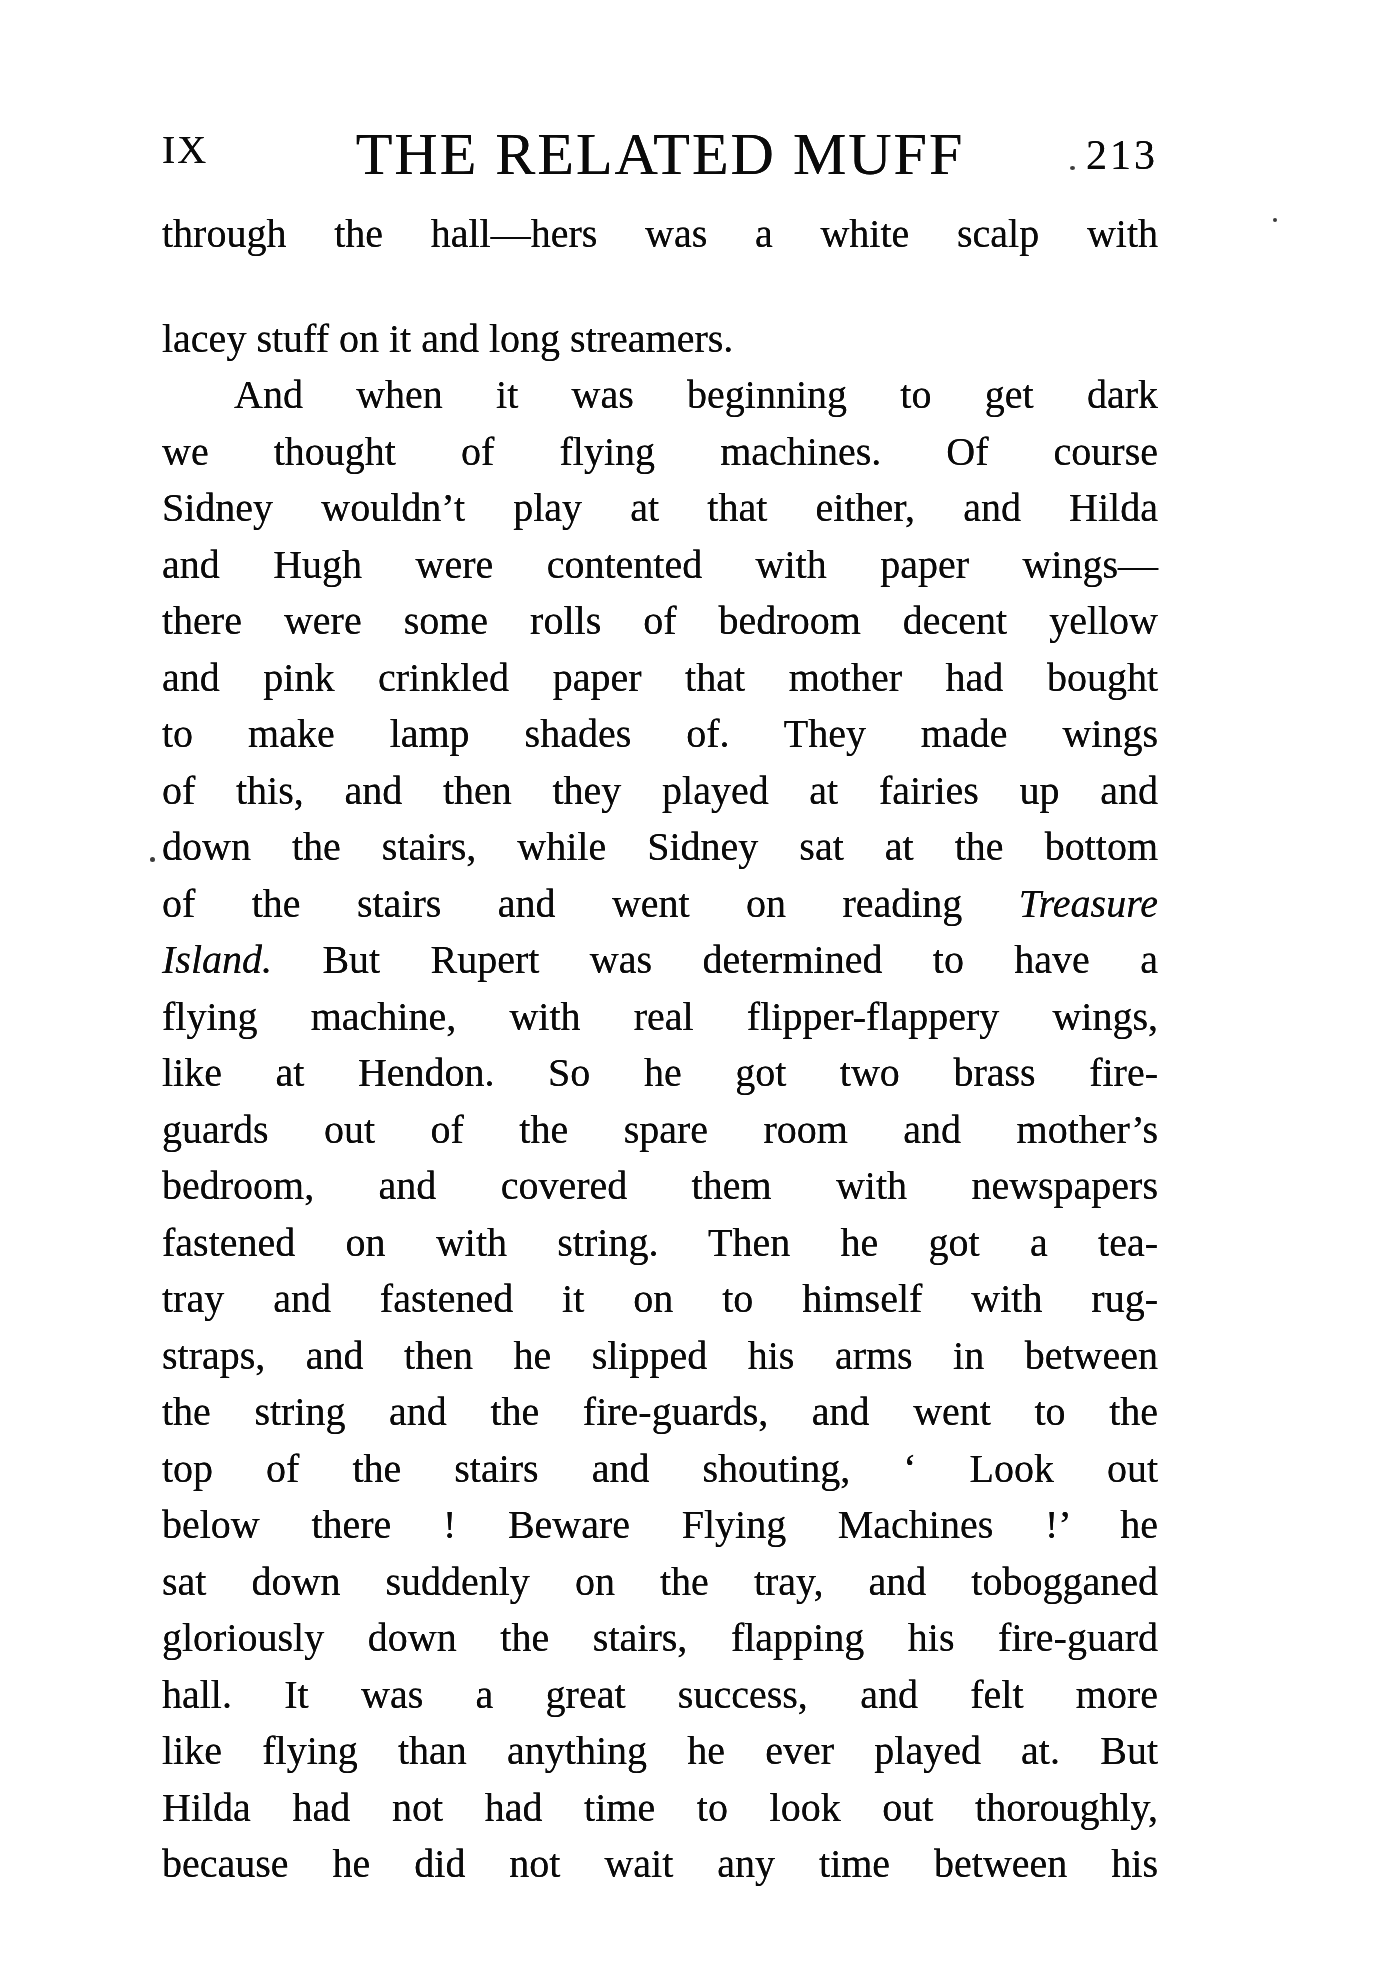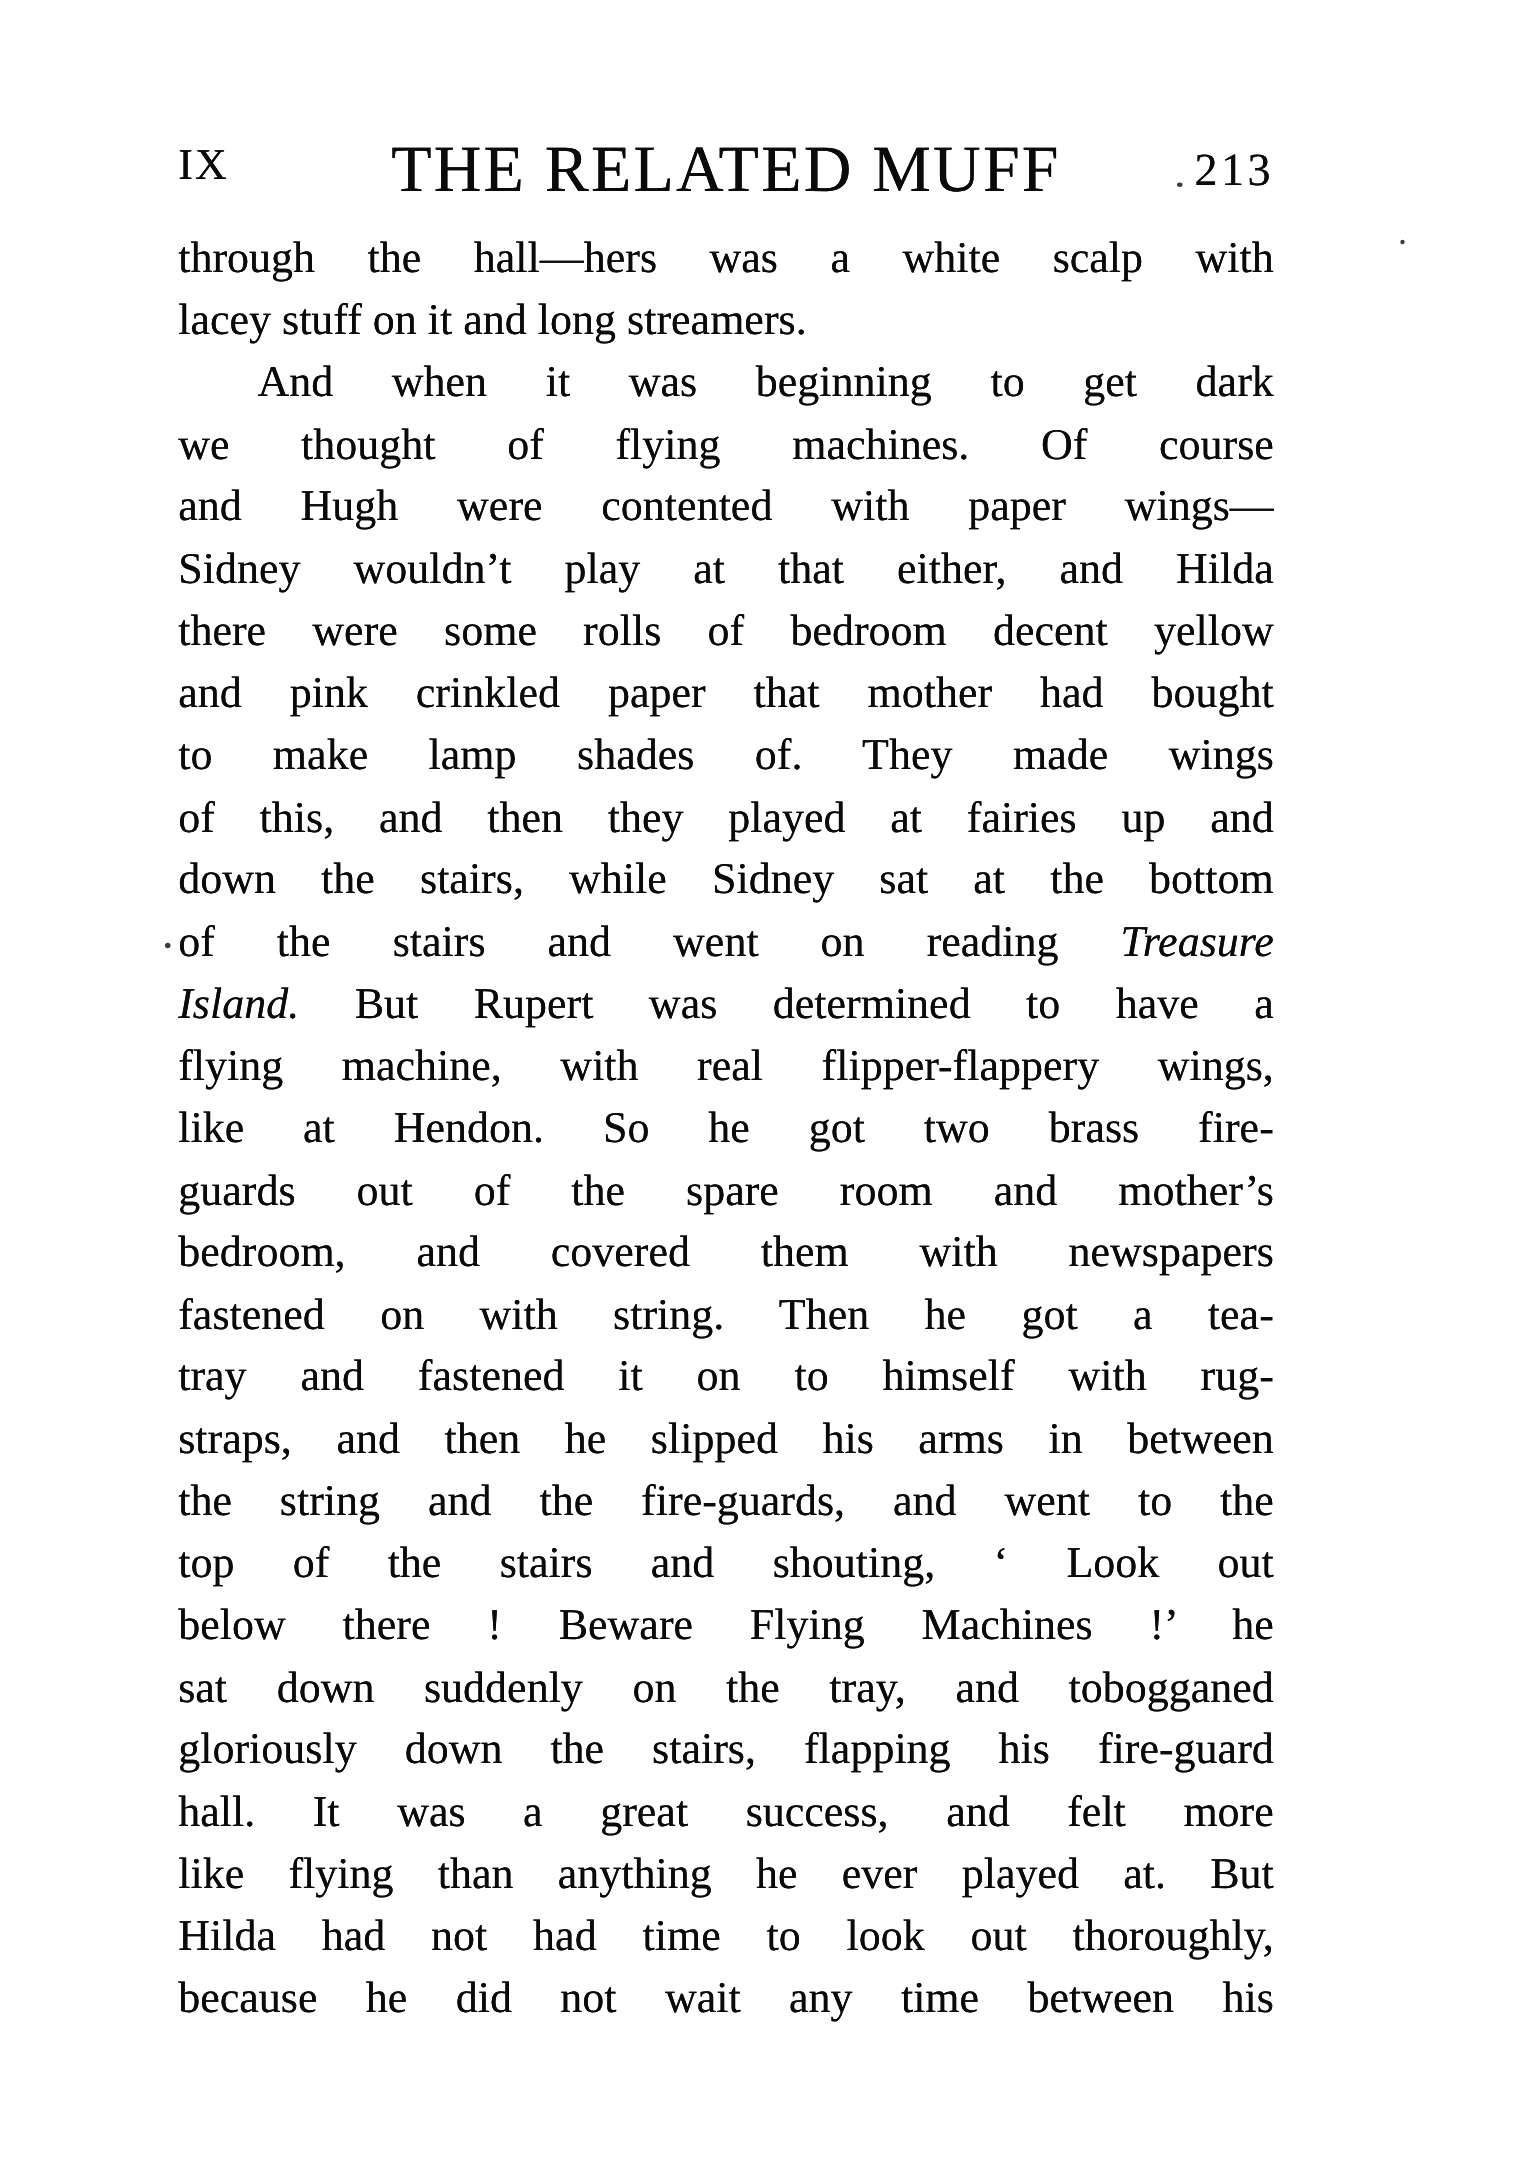--- a/index.html
+++ b/index.html
@@ -62,20 +62,21 @@
   .line {
     font-size: 40px;
     line-height: 56.5px;
     text-align: justify;
     text-align-last: justify;
     text-justify: inter-word;
     white-space: normal;
   }
   .line.noju {
     text-align-last: left;
+    margin-top: 48px;
   }
   .line.indent {
     text-indent: 72px;
   }
   .it {
     font-style: italic;
   }
   .speck {
     position: absolute;
     background: #1a1a1a;
@@ -92,22 +93,22 @@
     <span class="chapter-num">IX</span>
     <span class="running-title">THE RELATED MUFF</span>
     <span class="page-num">213</span>
   </div>
 
   <div class="body-text" id="body-text">
       <div class="line"><span>through the hall—hers was a white scalp with</span></div>
       <div class="line noju"><span>lacey stuff on it and long streamers.</span></div>
       <div class="line indent"><span>And when it was beginning to get dark</span></div>
       <div class="line"><span>we thought of flying machines.  Of course</span></div>
+      <div class="line"><span>Sidney wouldn’t play at that either, and Hilda</span></div>
       <div class="line"><span>and Hugh were contented with paper wings—</span></div>
-      <div class="line"><span>Sidney wouldn’t play at that either, and Hilda</span></div>
       <div class="line"><span>there were some rolls of bedroom decent yellow</span></div>
       <div class="line"><span>and pink crinkled paper that mother had bought</span></div>
       <div class="line"><span>to make lamp shades of.  They made wings</span></div>
       <div class="line"><span>of this, and then they played at fairies up and</span></div>
       <div class="line"><span>down the stairs, while Sidney sat at the bottom</span></div>
       <div class="line"><span>of the stairs and went on reading </span><span class="it">Treasure</span></div>
       <div class="line"><span class="it">Island.</span><span>  But Rupert was determined to have a</span></div>
       <div class="line"><span>flying machine, with real flipper-flappery wings,</span></div>
       <div class="line"><span>like at Hendon.  So he got two brass fire-</span></div>
       <div class="line"><span>guards out of the spare room and mother’s</span></div>

